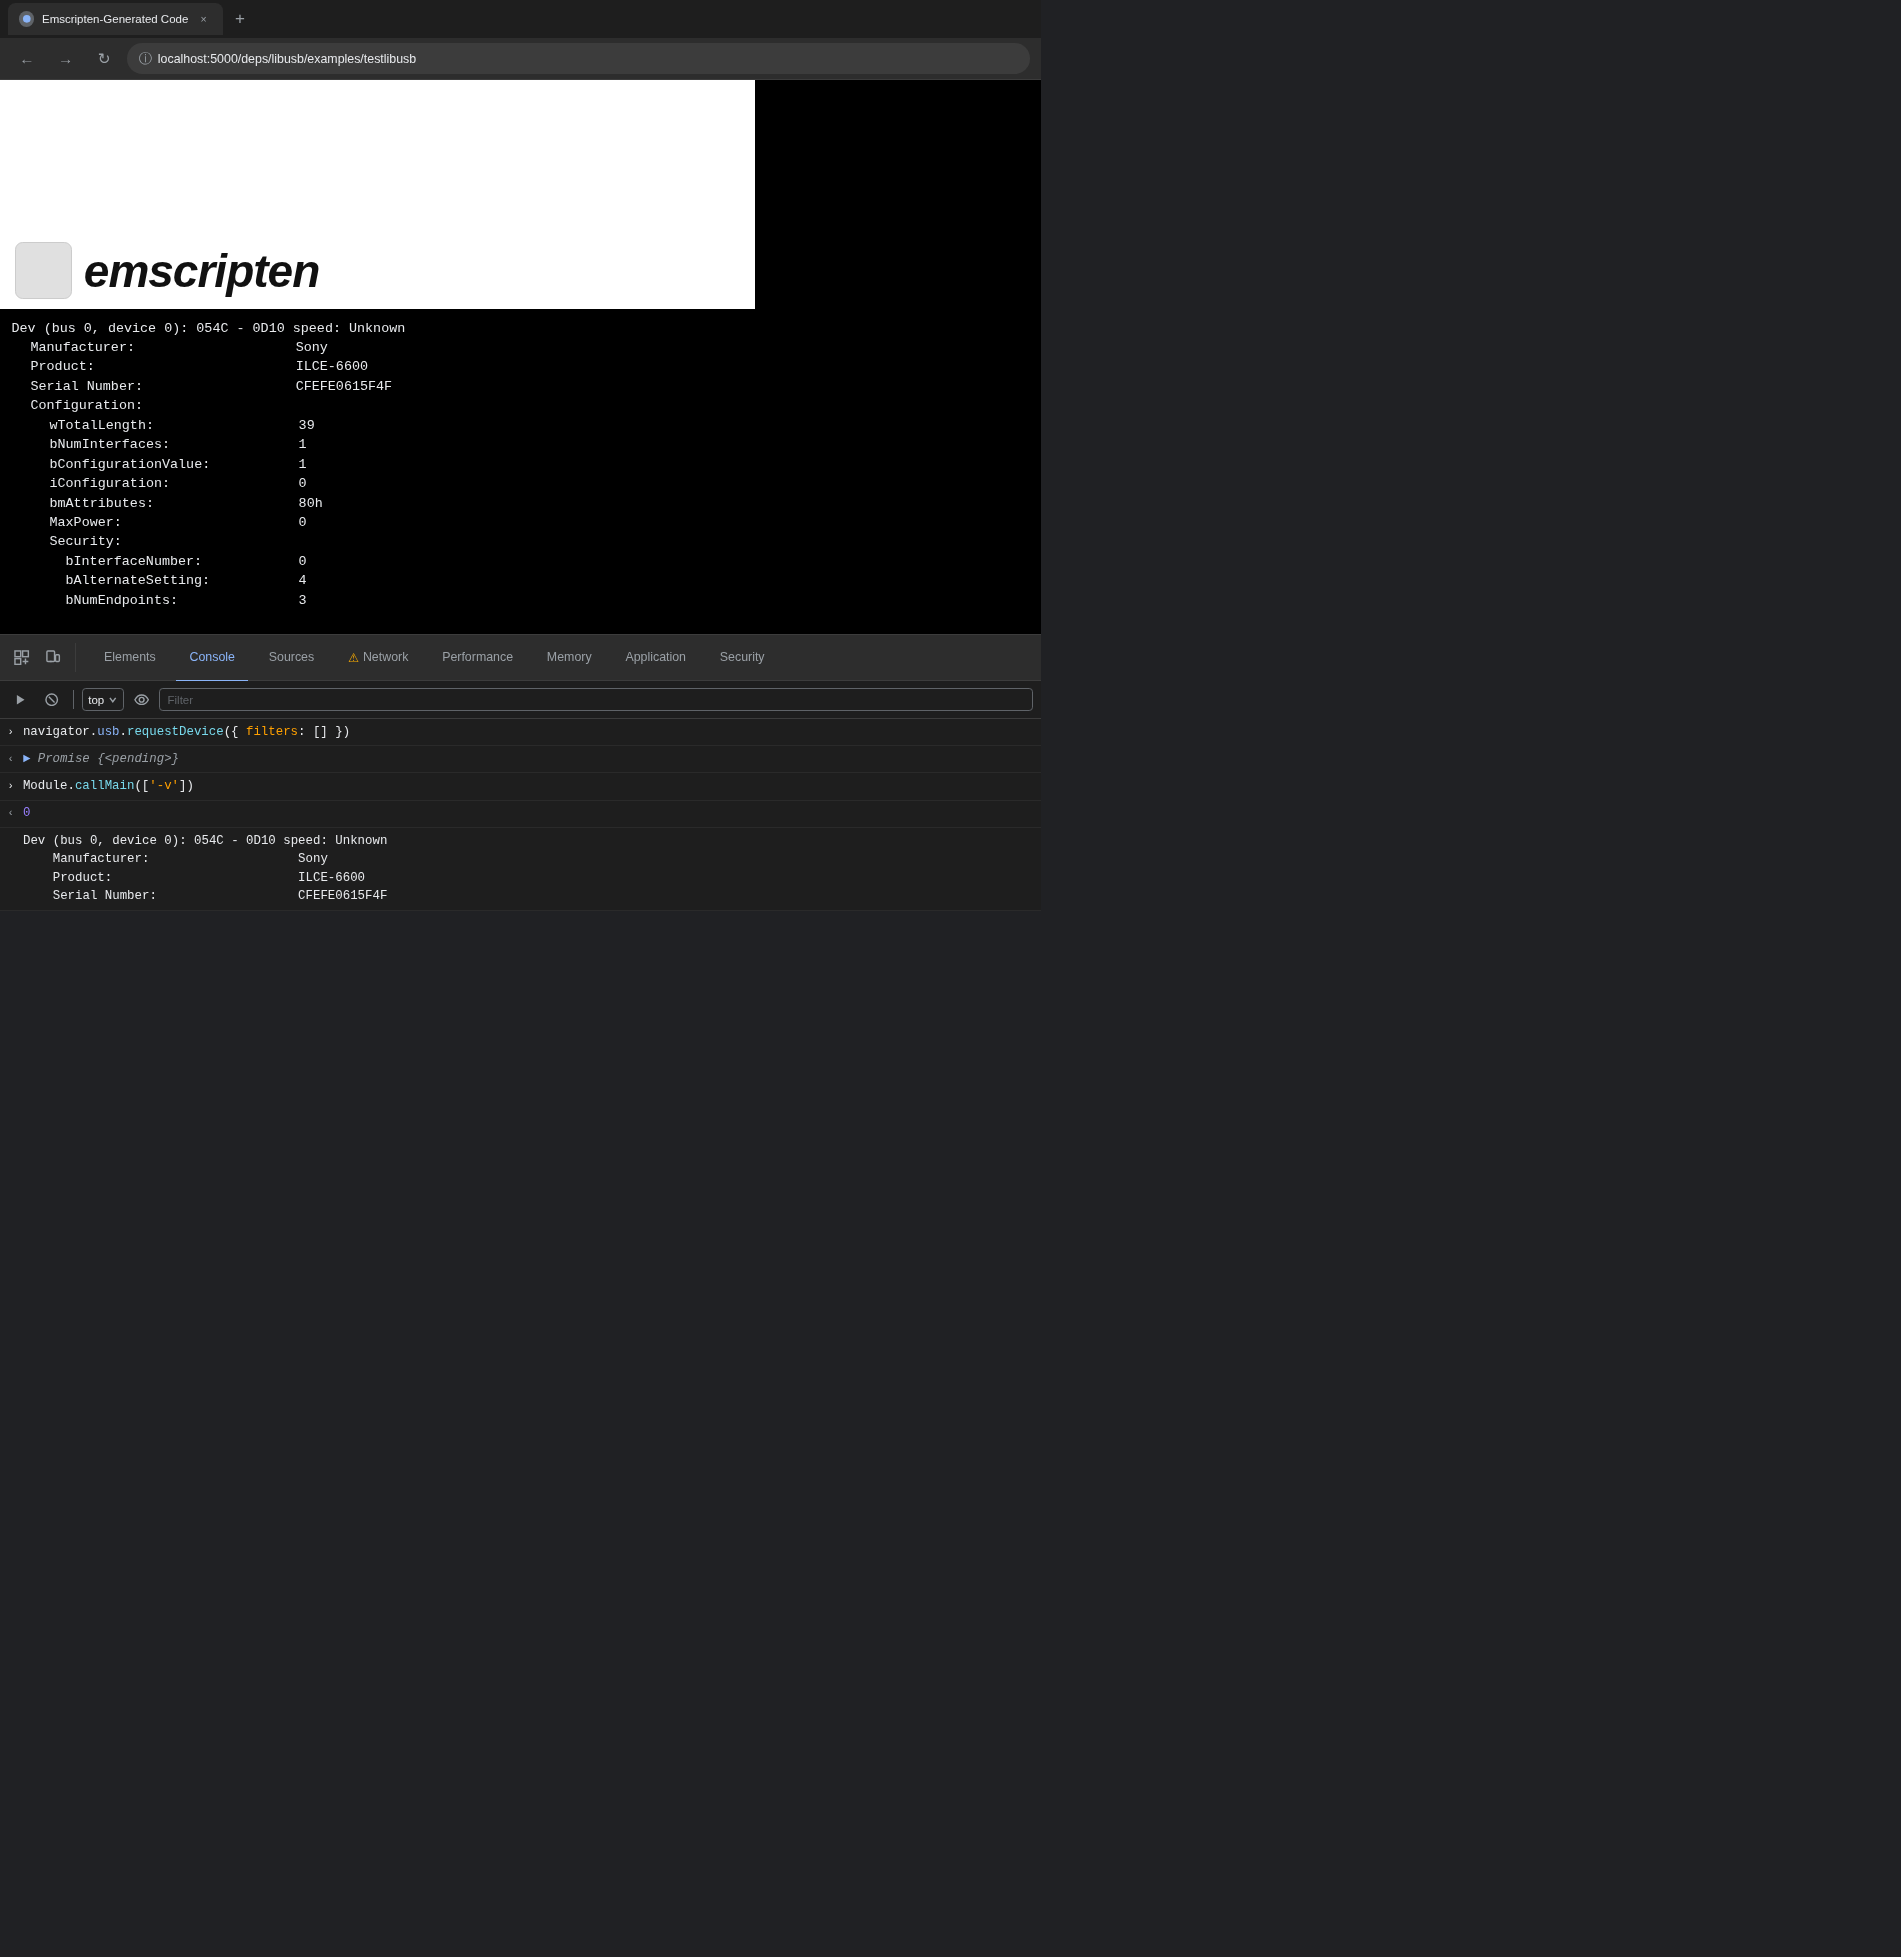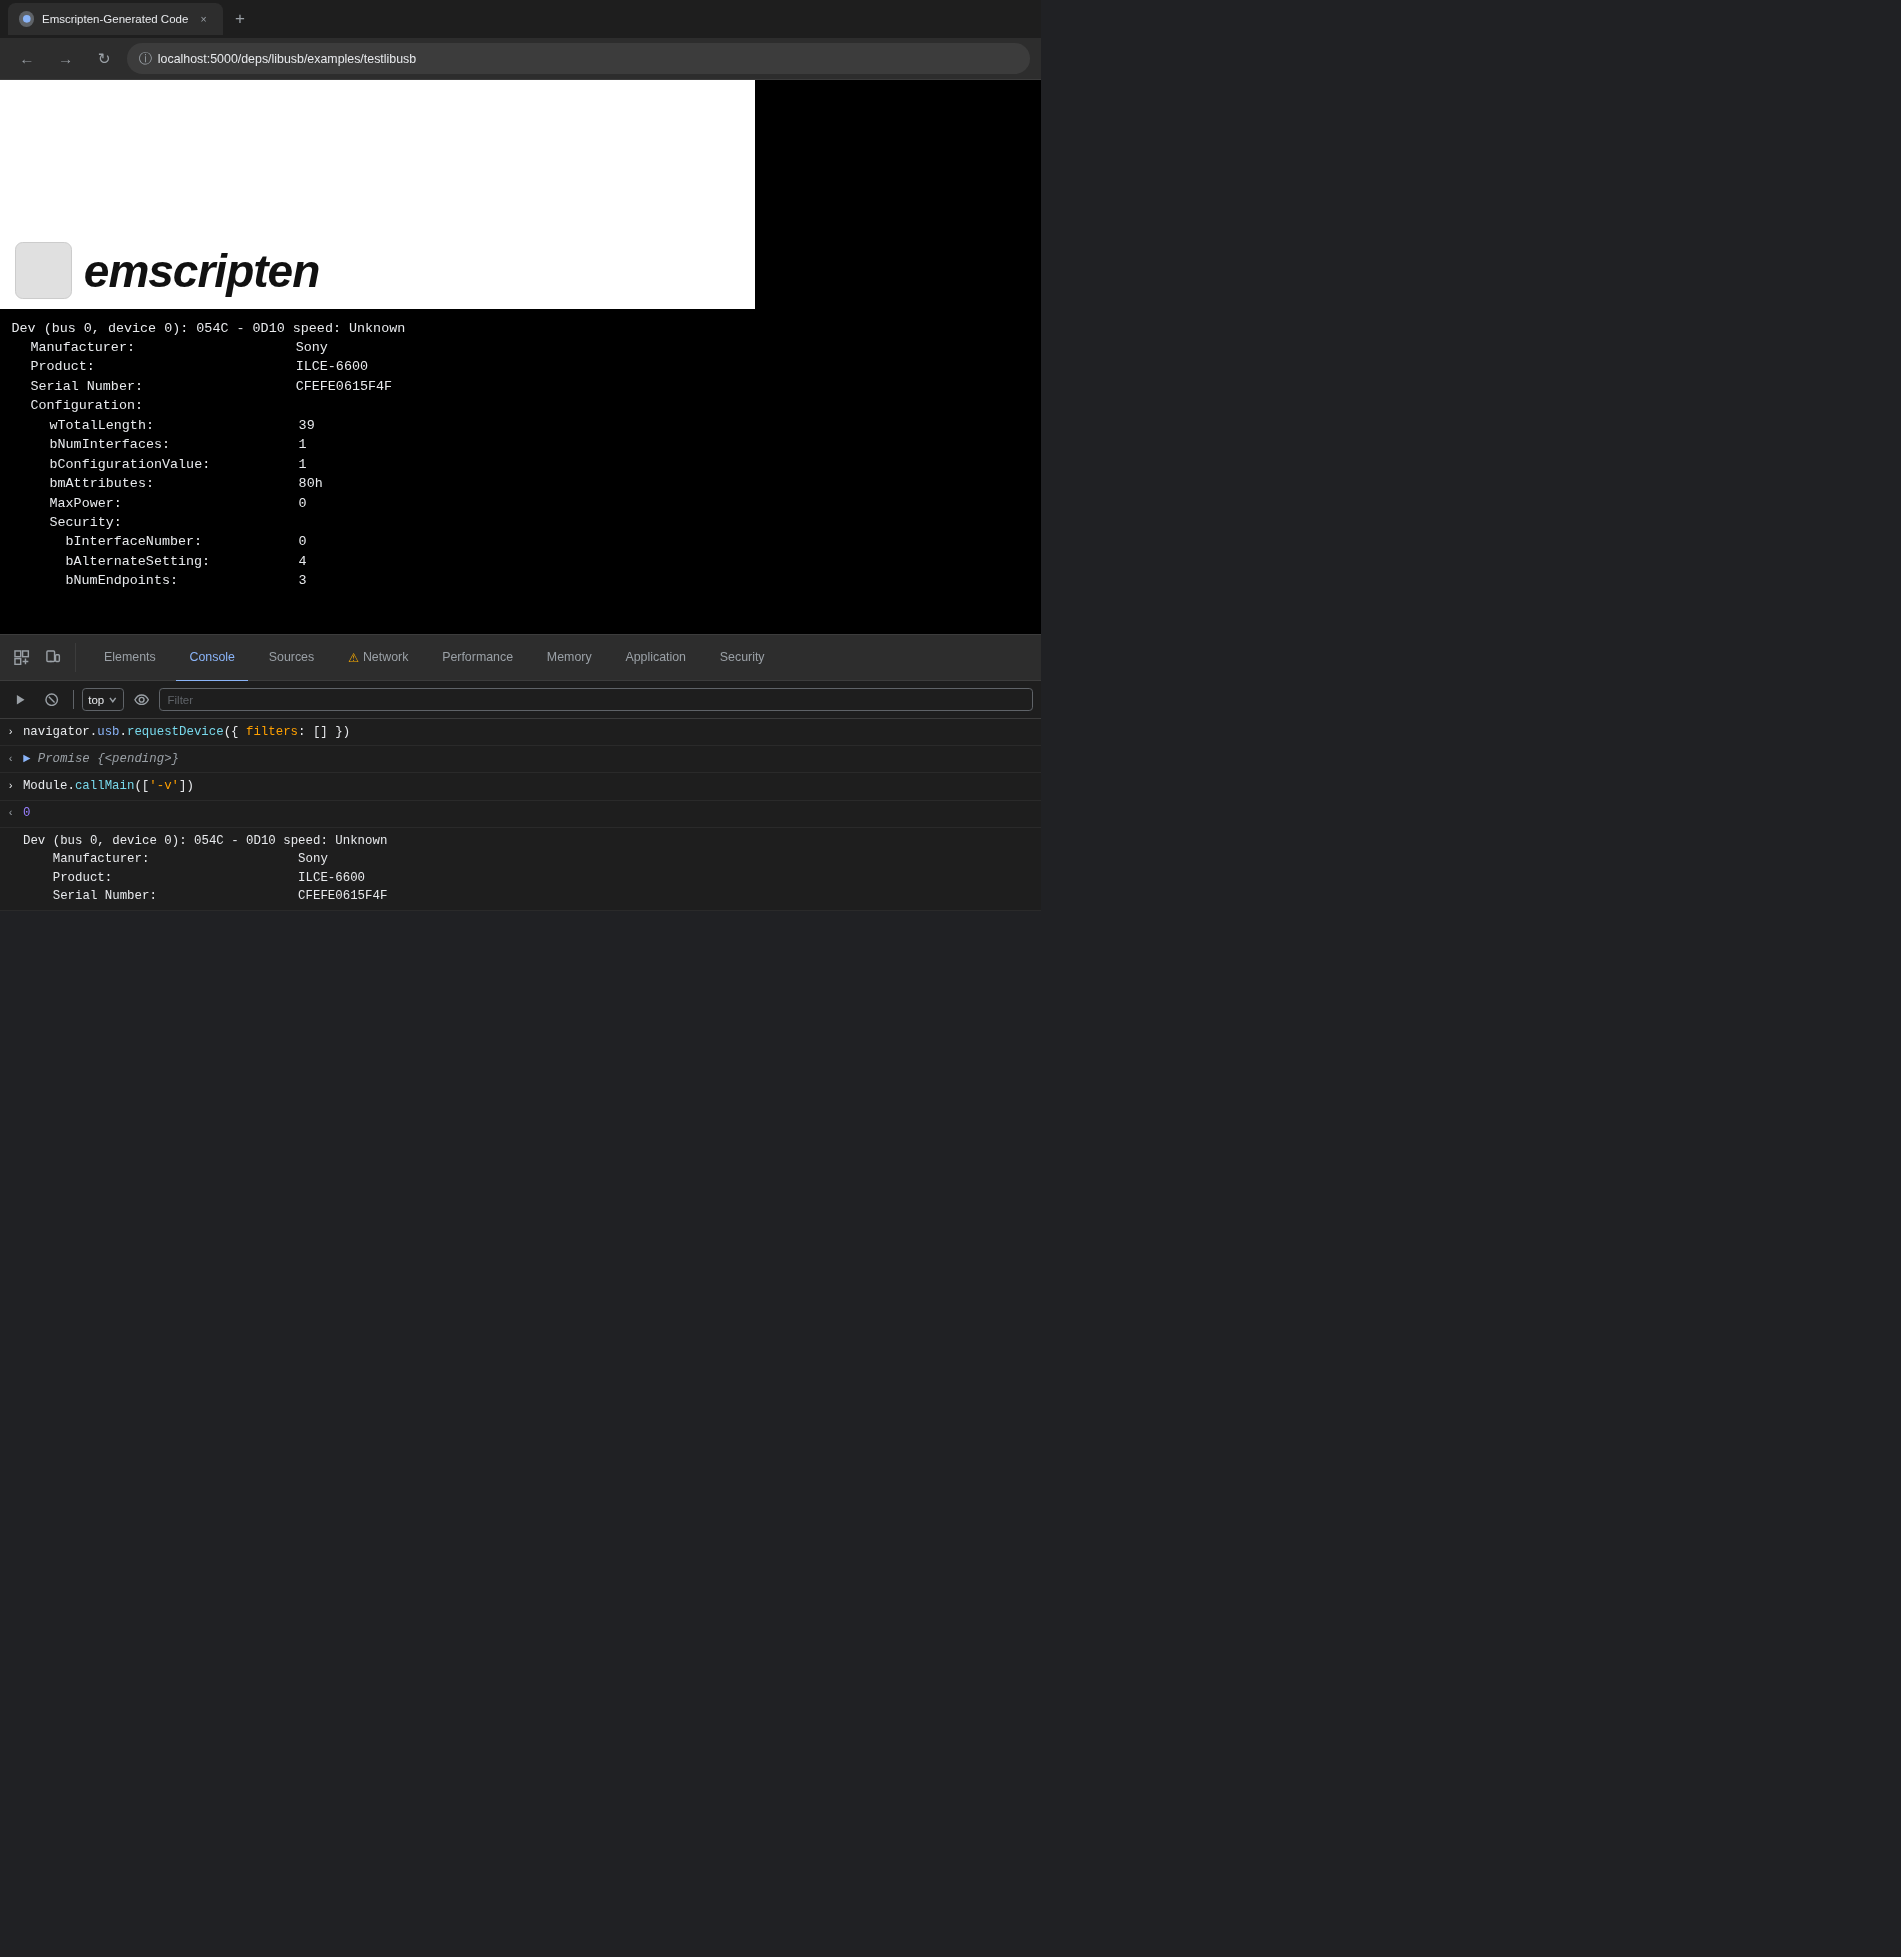--- a/index.html
+++ b/index.html
@@ -329,20 +329,21 @@
 
 <div class="terminal-area">
   <div class="terminal-line">Dev (bus 0, device 0): 054C - 0D10 speed: Unknown</div>
   <div class="terminal-line terminal-indent1">Manufacturer:                    Sony</div>
   <div class="terminal-line terminal-indent1">Product:                         ILCE-6600</div>
   <div class="terminal-line terminal-indent1">Serial Number:                   CFEFE0615F4F</div>
   <div class="terminal-line terminal-indent1">Configuration:</div>
   <div class="terminal-line terminal-indent2">wTotalLength:                  39</div>
   <div class="terminal-line terminal-indent2">bNumInterfaces:                1</div>
   <div class="terminal-line terminal-indent2">bConfigurationValue:           1</div>
+  <div class="terminal-line terminal-indent2">iConfiguration:                0</div>
   <div class="terminal-line terminal-indent2">bmAttributes:                  80h</div>
   <div class="terminal-line terminal-indent2">MaxPower:                      0</div>
   <div class="terminal-line terminal-indent2">Security:</div>
   <div class="terminal-line" style="padding-left:54px;">bInterfaceNumber:            0</div>
   <div class="terminal-line" style="padding-left:54px;">bAlternateSetting:           4</div>
   <div class="terminal-line" style="padding-left:54px;">bNumEndpoints:               3</div>
 </div>
 
 <div class="devtools-panel">
 

